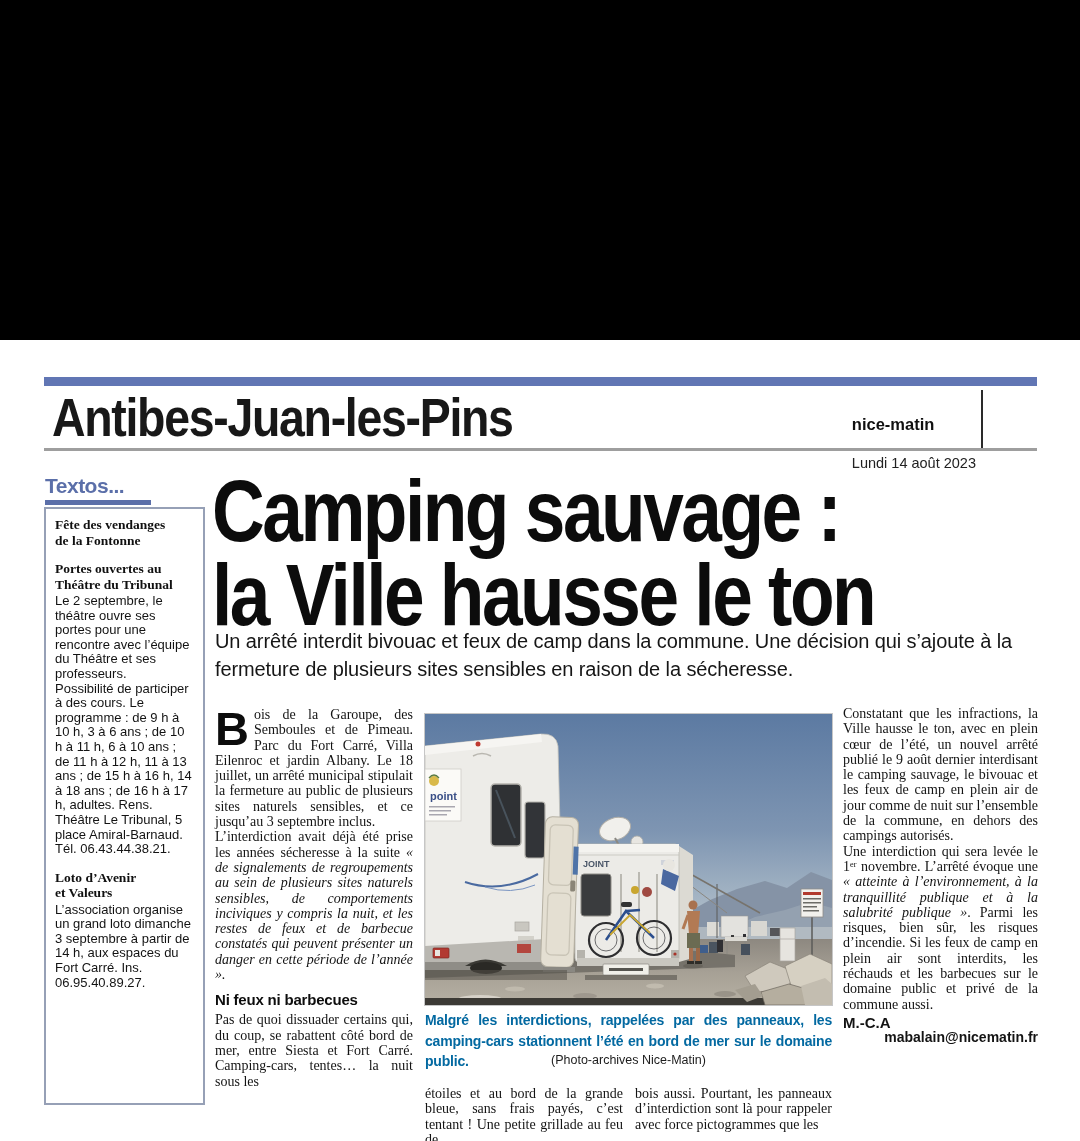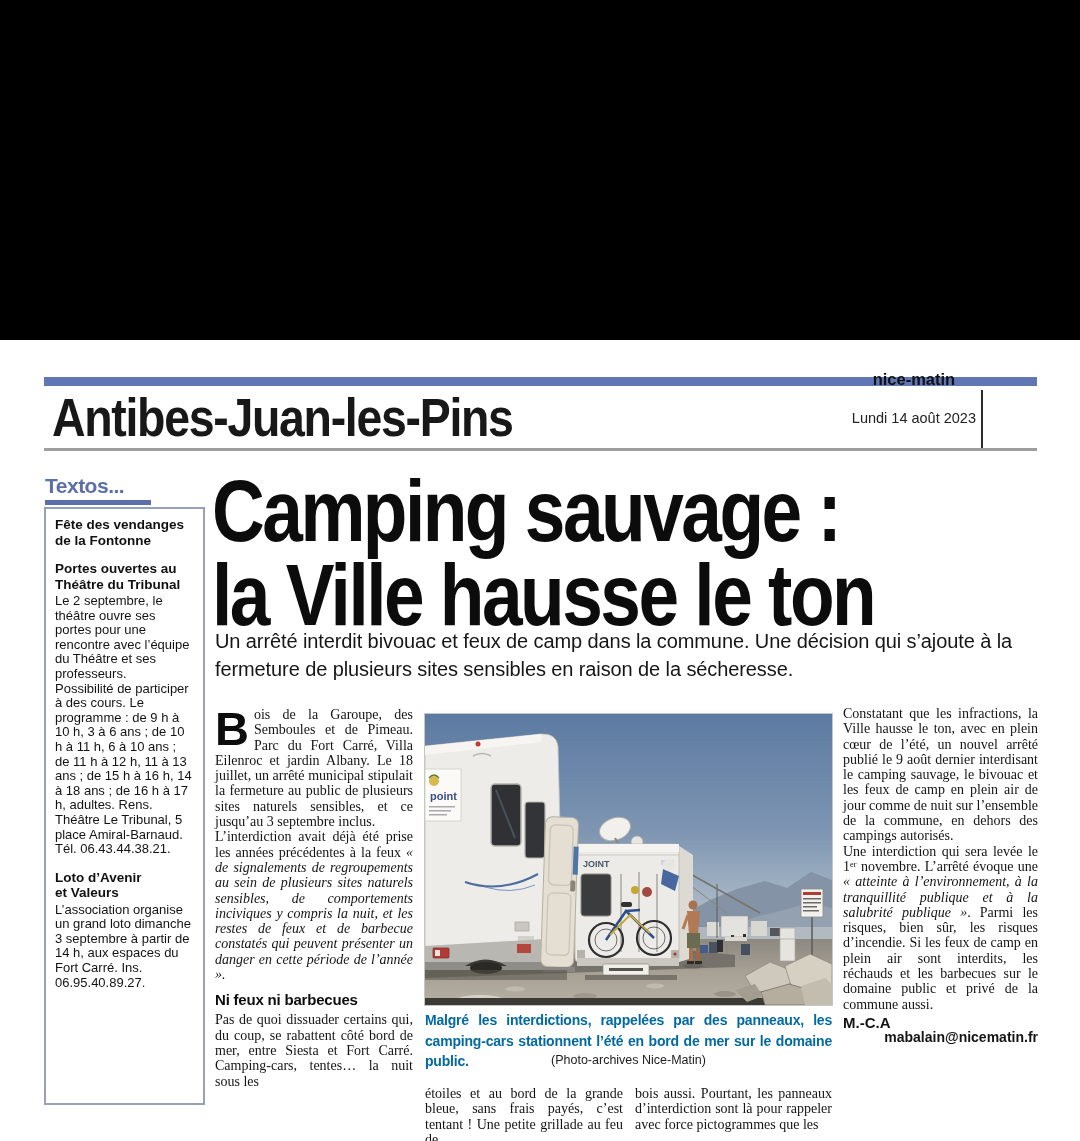--- a/index.html
+++ b/index.html
@@ -14,40 +14,40 @@
   
   .black-banner{left:0;top:0;width:1080px;height:340px;background:#000;}
 
   
   .blue-bar{left:44px;top:377px;width:993px;height:9px;background:#6176b4;}
   .masthead-title{
     left:52px;top:386px;font-size:54px;font-weight:bold;color:#181818;
     letter-spacing:-1.5px;transform:scaleX(.86);transform-origin:left top;
     white-space:nowrap;
   }
-  .masthead-meta{right:104px;top:370px;text-align:center;line-height:1.2;}
+  .masthead-meta{right:104px;top:415px;text-align:left;line-height:1.2;}
   .masthead-brand{font-size:16.5px;font-weight:bold;color:#101010;}
   .masthead-date{font-size:14.5px;color:#222;margin-top:20px;}
   .masthead-vrule{left:981px;top:390px;width:2px;height:58px;background:#2a2a2a;}
   .gray-rule{left:44px;top:448px;width:993px;height:3px;background:#9e9e9e;}
 
   
   .textos-heading{
     left:45px;top:474px;font-size:21px;font-weight:bold;color:#5b6fa9;
     letter-spacing:-0.5px;
   }
   .textos-underline{left:45px;top:500px;width:106px;height:5px;background:#5b6fa9;}
   .textos-box{
     left:44px;top:507px;width:161px;height:598px;box-sizing:border-box;
     border:2px solid #96a0b6;background:#fff;padding:8px 9px;overflow:hidden;
   }
   .textos-item{margin-bottom:13px;}
   .textos-item-title{
     font-size:13.5px;font-weight:bold;color:#101010;line-height:15.5px;
-    white-space:pre-line;margin-bottom:2px;
+    white-space:pre-line;margin-bottom:2px;font-family:Liberation Serif, serif;
   }
   .textos-item-body{
     font-size:13px;color:#131313;line-height:14.6px;white-space:pre-line;
   }
 
   
   .headline{
     left:212px;top:469px;font-size:87px;line-height:84px;font-weight:bold;
     color:#0c0c0c;letter-spacing:-3px;transform:scaleX(.84);
     transform-origin:left top;white-space:pre-line;
@@ -129,21 +129,21 @@
     <div class="textos-item-body">L’association organise un grand loto dimanche 3 septembre à partir de 14 h, aux espaces du Fort Carré. Ins. 06.95.40.89.27.</div>
   </div>
 </div>
 
 <div class="abs headline">Camping sauvage :
 la Ville hausse le ton</div>
 <div class="abs standfirst">Un arrêté interdit bivouac et feux de camp dans la commune. Une décision qui s’ajoute à la fermeture de plusieurs sites sensibles en raison de la sécheresse.</div>
 
 <div class="abs bodycol col1">
   <p><span class="dropcap">B</span><span>ois de la Garoupe, des Semboules et de Pimeau. Parc du Fort Carré, Villa Eilenroc et jardin Albany. Le 18 juillet, un arrêté municipal stipulait la fermeture au public de plusieurs sites naturels sensibles, et ce jusqu’au 3 septembre inclus.</span></p>
-  <p><span>L’interdiction avait déjà été prise les années précédentes à la feux </span><span class="quote">« de signalements de regroupements au sein de plusieurs sites naturels sensibles, de comportements inciviques y compris la nuit, et les restes de feux et de barbecue constatés qui peuvent présenter un danger en cette période de l’année ».</span></p>
+  <p><span>L’interdiction avait déjà été prise les années sécheresse à la suite </span><span class="quote">« de signalements de regroupements au sein de plusieurs sites naturels sensibles, de comportements inciviques y compris la nuit, et les restes de feux et de barbecue constatés qui peuvent présenter un danger en cette période de l’année ».</span></p>
   <div class="subhead">Ni feux ni barbecues</div>
   <p>Pas de quoi dissuader certains qui, du coup, se rabattent côté bord de mer, entre Siesta et Fort Carré. Camping-cars, tentes… la nuit sous les</p>
 </div>
 
 <div class="abs photo">
   <svg width="407" height="291" viewBox="0 0 407 291" xmlns="http://www.w3.org/2000/svg">
     <defs>
       <linearGradient id="skyGrad" x1="0" y1="0" x2="0" y2="1">
         <stop offset="0" stop-color="#5c7aa2"></stop>
         <stop offset="0.5" stop-color="#7e95b2"></stop>

